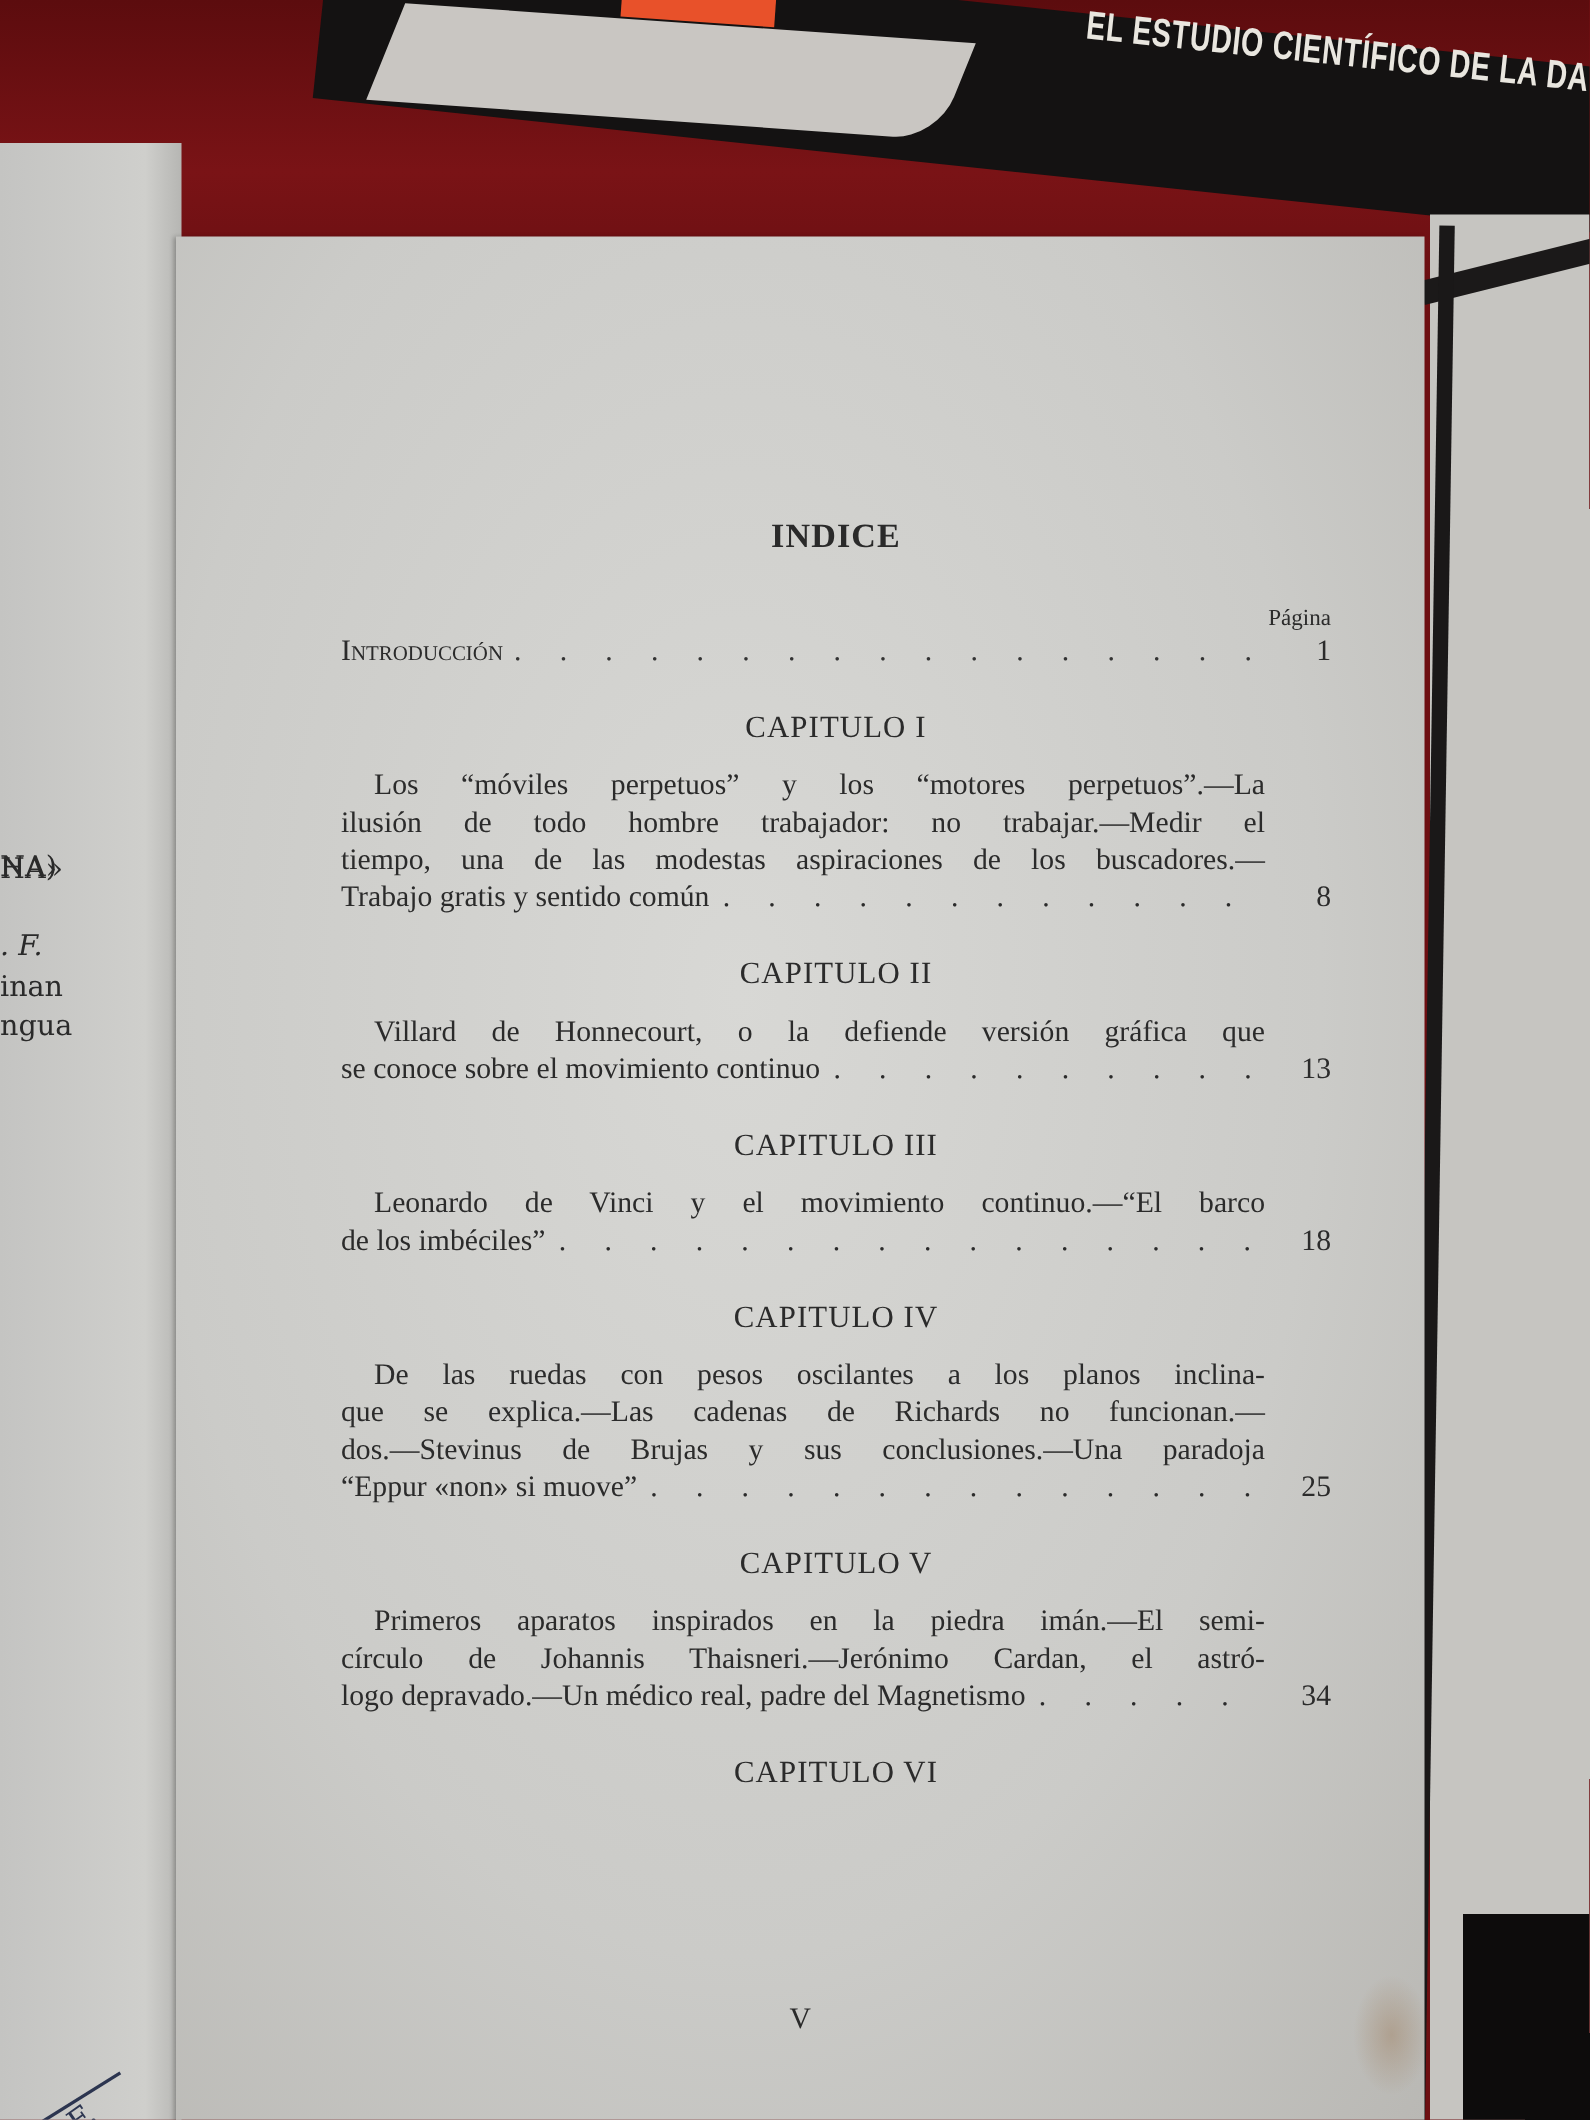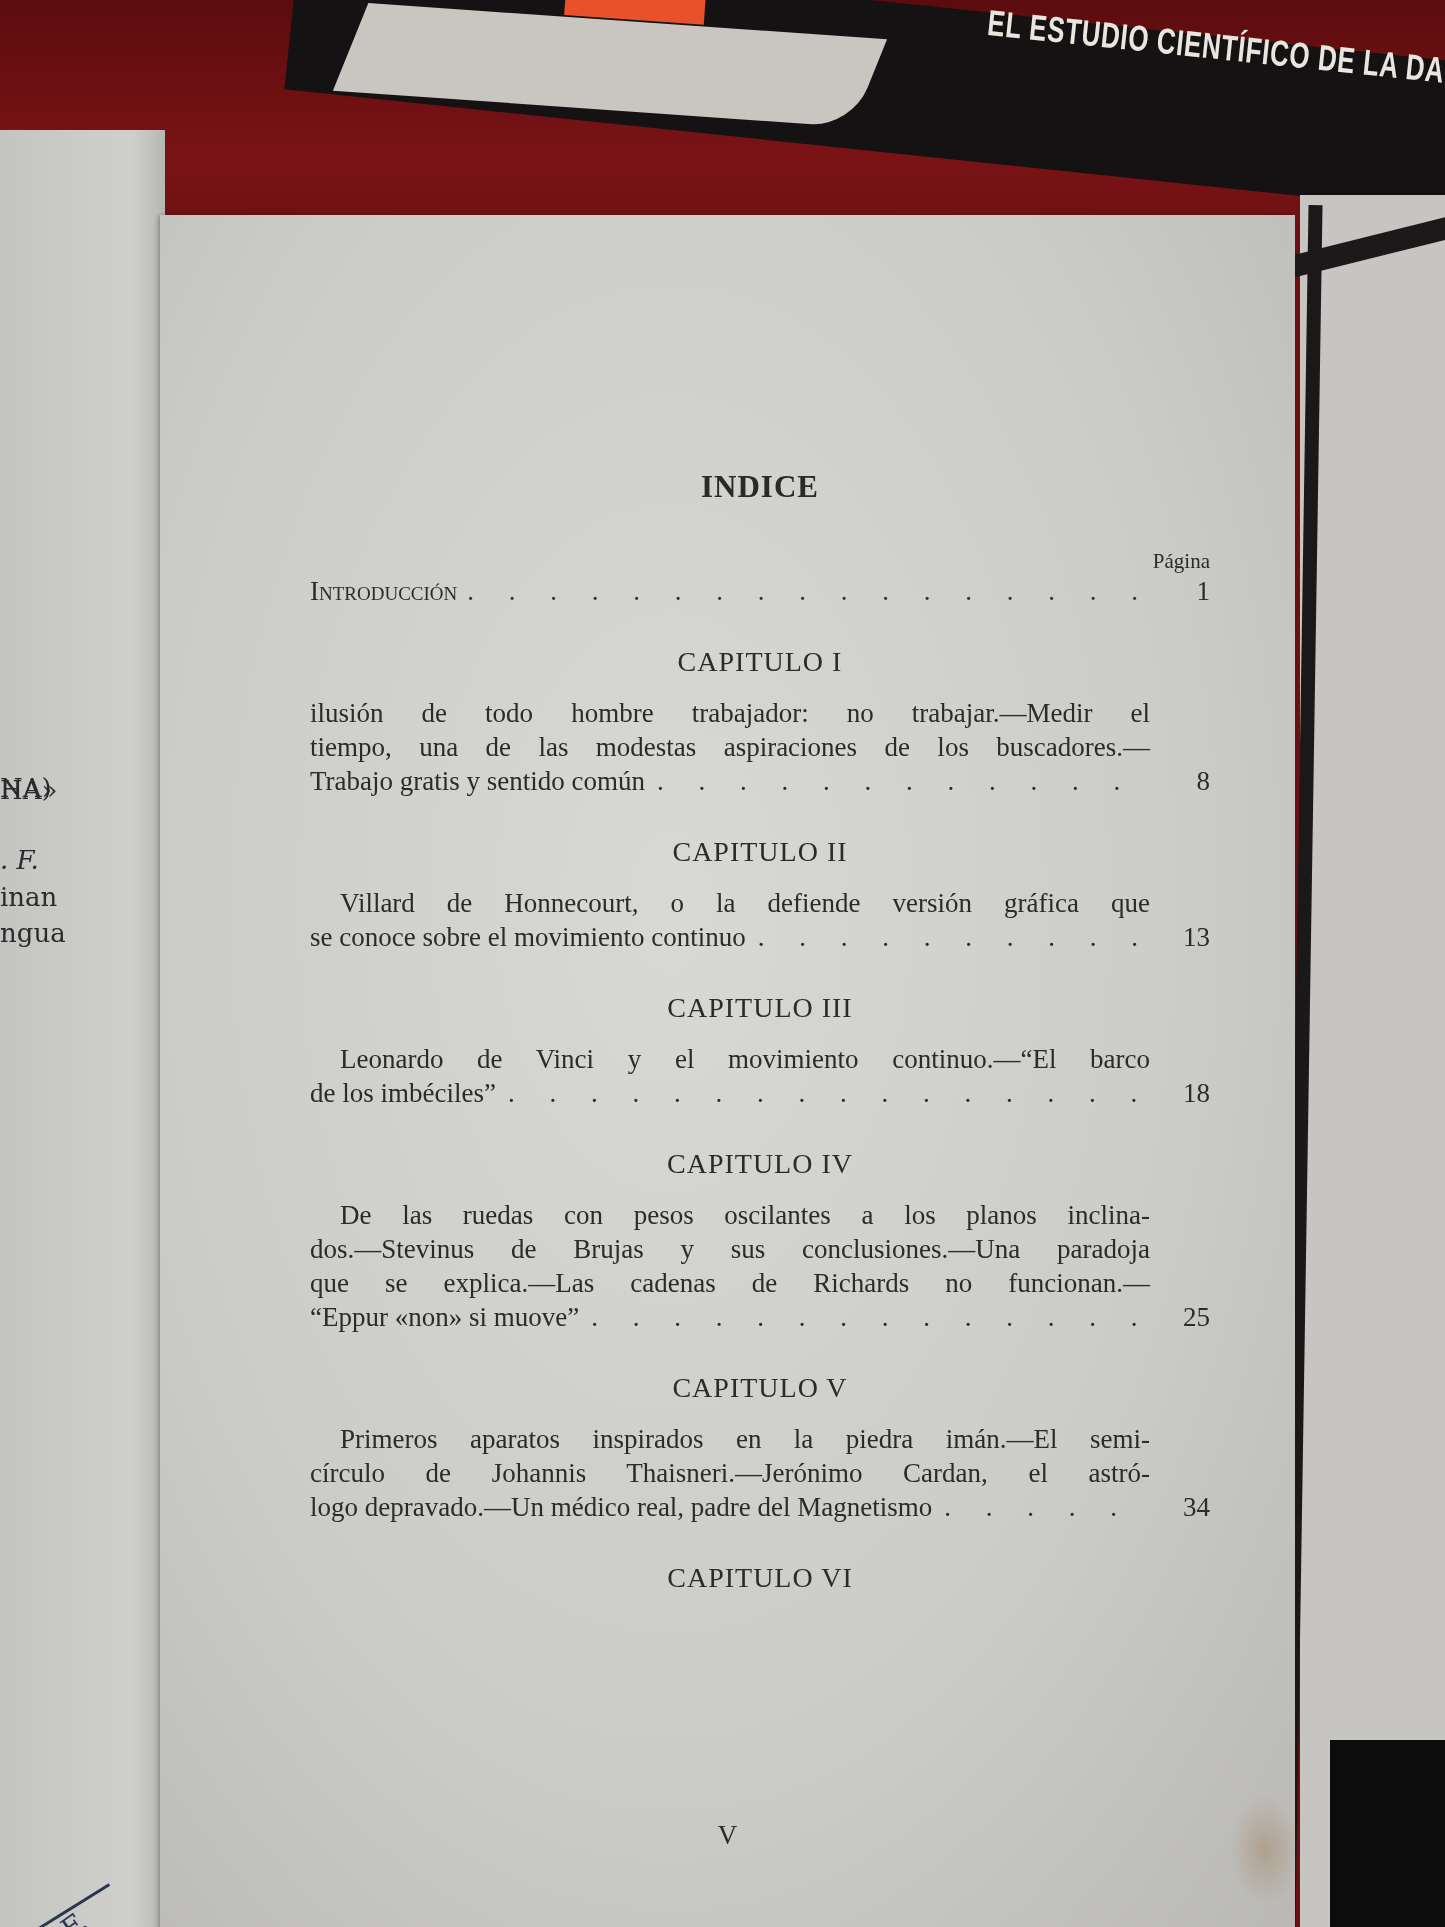--- a/index.html
+++ b/index.html
@@ -147,20 +147,21 @@
     <div class="page-col-header">Página</div>
 
     <div class="toc-row">
       <span class="label smallcaps">Introducción</span>
       <span class="leader">. . . . . . . . . . . . . . . . . . . . . . . . . . . . . . . . . . . . .</span>
       <span class="pnum">1</span>
     </div>
 
     <div class="chapter-head">CAPITULO I</div>
     <div class="chapter-desc">
+      <span class="line first">Los “móviles perpetuos” y los “motores perpetuos”.—La</span>
       <span class="line">ilusión de todo hombre trabajador: no trabajar.—Medir el</span>
       <span class="line">tiempo, una de las modestas aspiraciones de los buscadores.—</span>
       <div class="last-row">
         <span class="label">Trabajo gratis y sentido común</span>
         <span class="leader">. . . . . . . . . . . . . . . . . . . . . . . . . . . . . . . . . . . . .</span>
         <span class="pnum">8</span>
       </div>
     </div>
 
     <div class="chapter-head">CAPITULO II</div>
@@ -179,22 +180,22 @@
       <div class="last-row">
         <span class="label">de los imbéciles”</span>
         <span class="leader">. . . . . . . . . . . . . . . . . . . . . . . . . . . . . . . . . . . . .</span>
         <span class="pnum">18</span>
       </div>
     </div>
 
     <div class="chapter-head">CAPITULO IV</div>
     <div class="chapter-desc">
       <span class="line first">De las ruedas con pesos oscilantes a los planos inclina-</span>
+      <span class="line">que se explica.—Las cadenas de Richards no funcionan.—</span>
       <span class="line">dos.—Stevinus de Brujas y sus conclusiones.—Una paradoja</span>
-      <span class="line">que se explica.—Las cadenas de Richards no funcionan.—</span>
       <div class="last-row">
         <span class="label">“Eppur «non» si muove”</span>
         <span class="leader">. . . . . . . . . . . . . . . . . . . . . . . . . . . . . . . . . . . . .</span>
         <span class="pnum">25</span>
       </div>
     </div>
 
     <div class="chapter-head">CAPITULO V</div>
     <div class="chapter-desc">
       <span class="line first">Primeros aparatos inspirados en la piedra imán.—El semi-</span>

